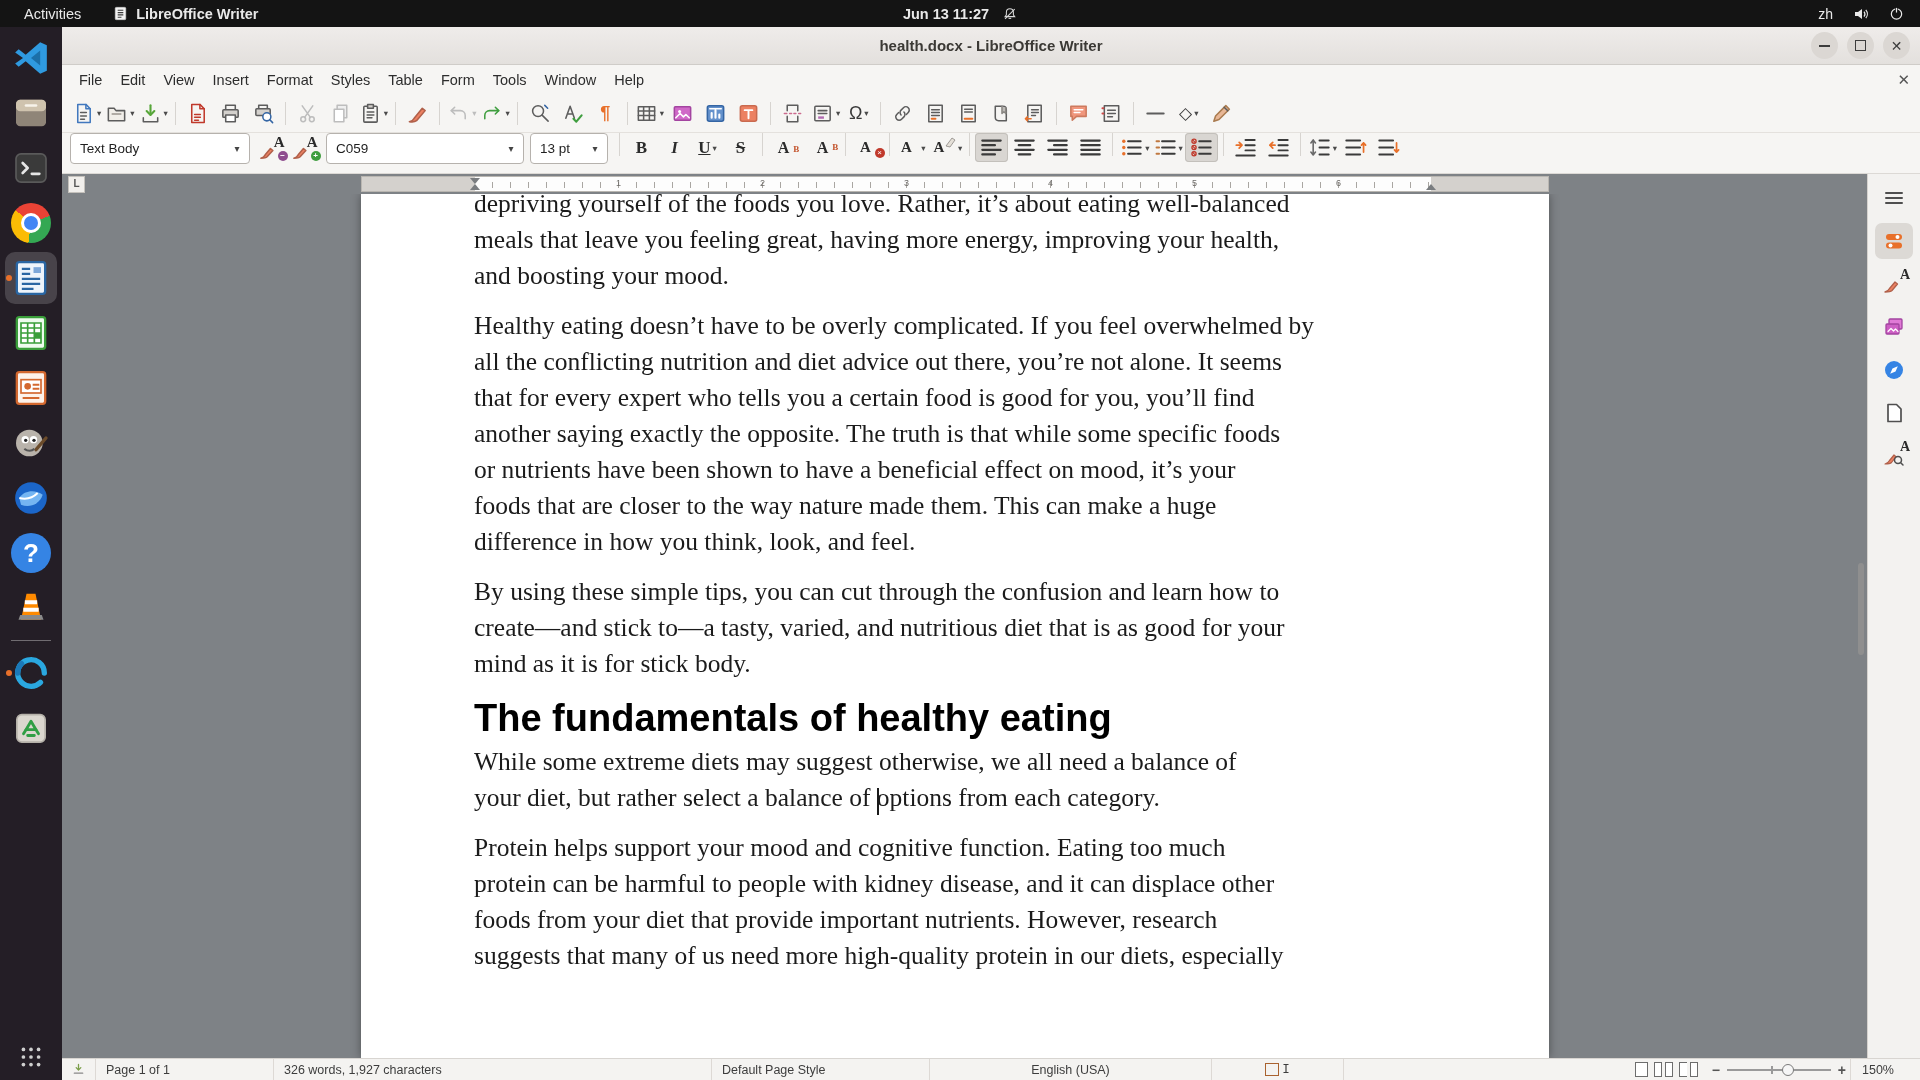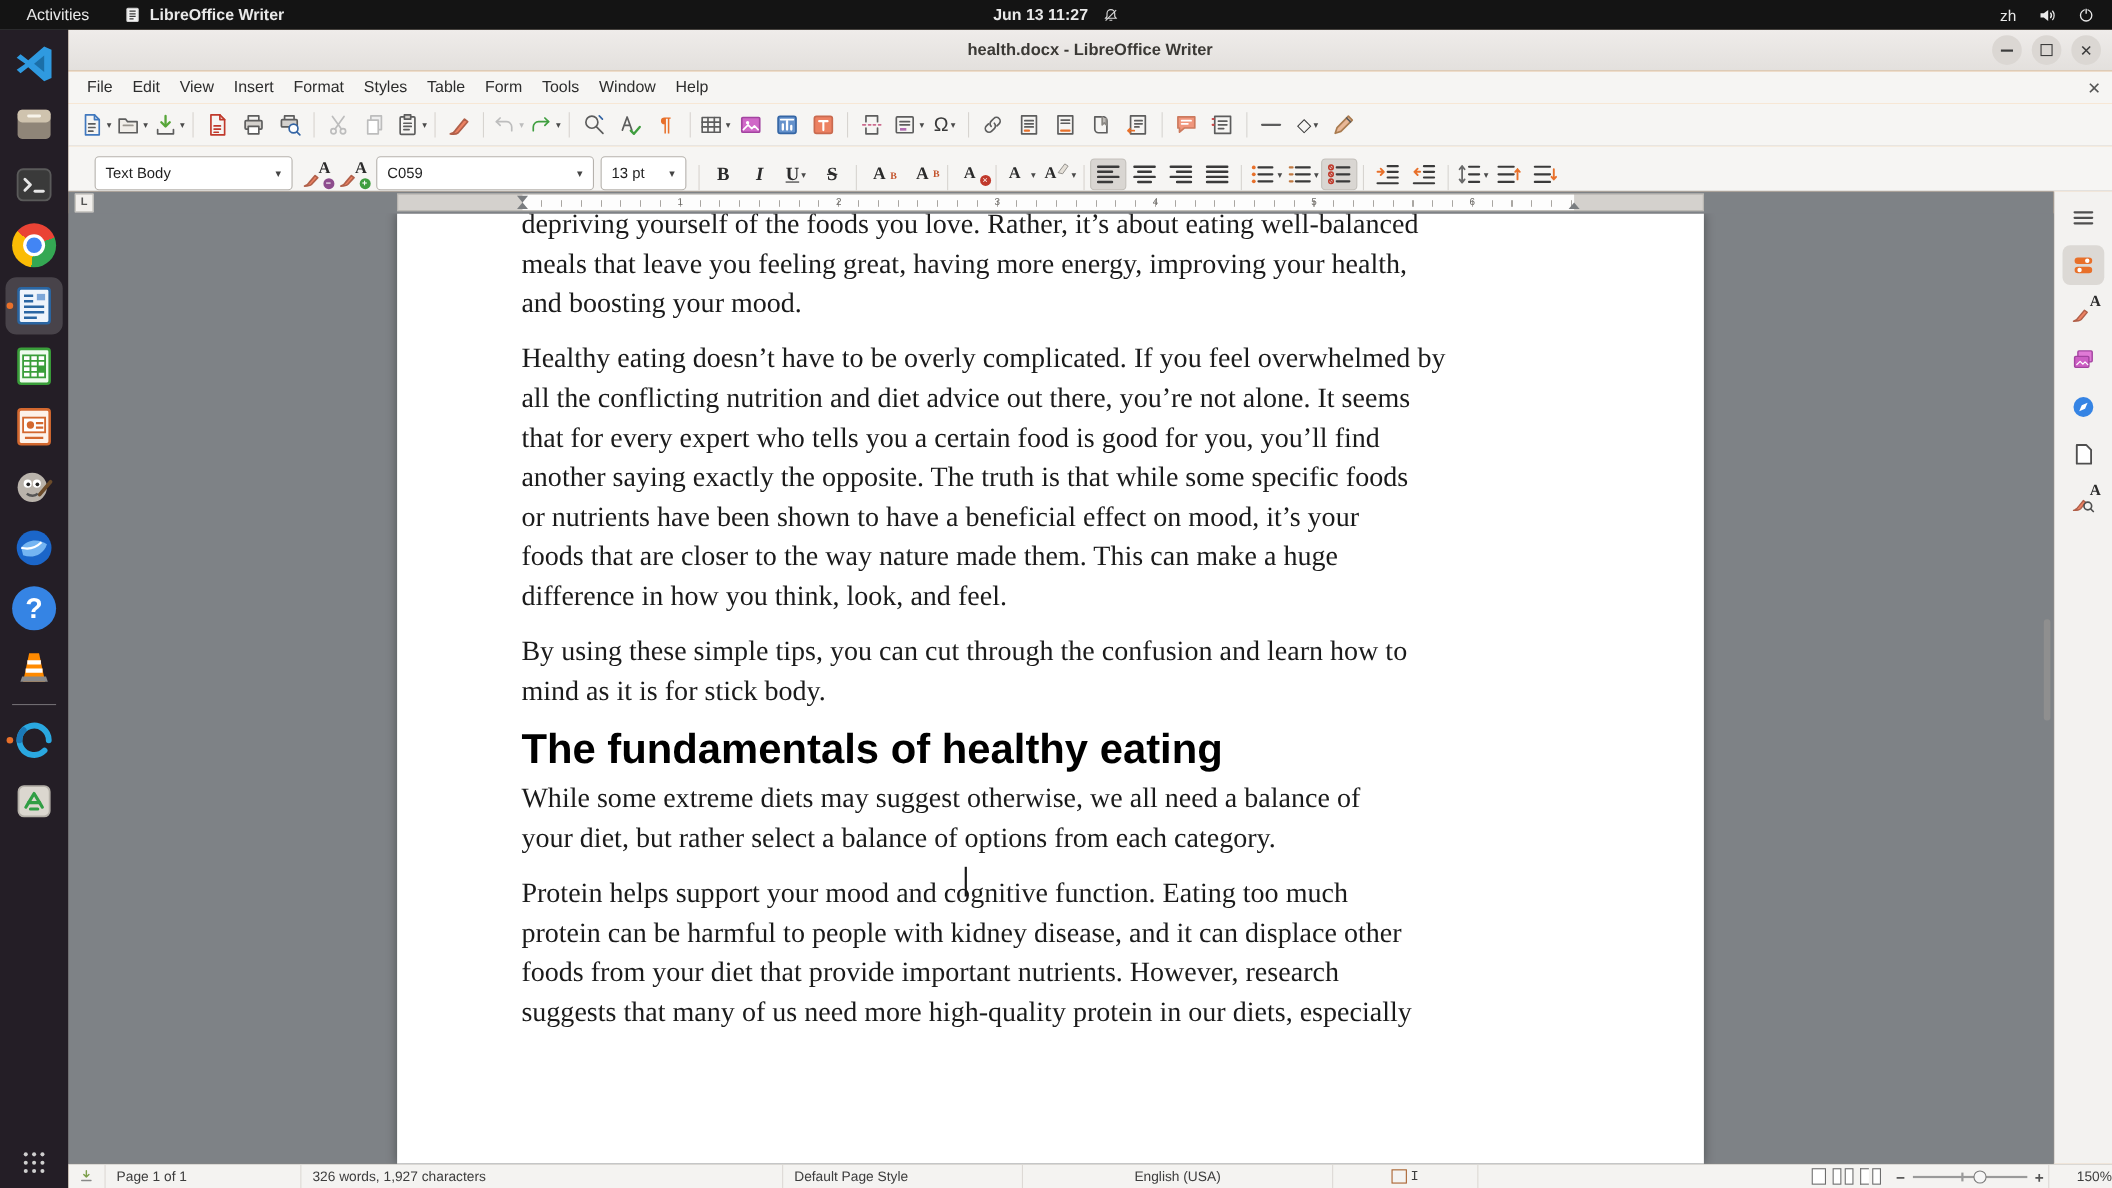--- a/index.html
+++ b/index.html
@@ -27,21 +27,21 @@
   .wtitle{position:absolute;left:0;right:0;text-align:center;font-size:15px;font-weight:bold;color:#3b3935;}
   .winbtns{margin-left:auto;display:flex;gap:9px;padding-right:10px;z-index:2;}
   .wbtn{width:27px;height:27px;border-radius:50%;background:#dbd7d3;display:flex;align-items:center;justify-content:center;color:#3c3c3c;font-size:14px;}
   .wbtn .minus{width:11px;height:2px;background:#3c3c3c;display:block;}
   .wbtn .rest{width:9px;height:9px;border:1.5px solid #3c3c3c;display:block;}
   .menubar{height:29px;display:flex;align-items:center;padding-left:8px;font-size:14.5px;color:#2d2d2d;position:relative;flex:0 0 auto;background:#f6f5f3;}
   .mi{padding:3px 9px;border-radius:3px;}
   .menu-close{position:absolute;right:10px;font-size:15px;color:#555;}
   
   .toolbar{height:38px;display:flex;align-items:center;padding-left:8px;border-bottom:1px solid #e4e1dd;flex:0 0 auto;background:#f6f5f3;}
-  .fmtbar{height:40px;display:flex;align-items:flex-end;padding-left:24px;border-bottom:1px solid #dcd9d5;flex:0 0 auto;background:#f6f5f3;}
+  .fmtbar{height:40px;display:flex;align-items:flex-start;padding-left:8px;border-bottom:1px solid #dcd9d5;flex:0 0 auto;background:#f6f5f3;}
   .tb{height:29px;min-width:29px;padding:0 2px;border-radius:4px;display:inline-flex;align-items:center;justify-content:center;position:relative;}
   .tb.on{background:#d9d6d2;box-shadow:inset 0 0 0 1px #c3c0bb;}
   .sep{width:1px;height:23px;background:#d7d4d0;margin:0 5px;flex:0 0 auto;}
   .dd{font-size:8.5px;color:#4a4a4a;margin-left:2px;}
   .ic{width:23px;height:23px;}
   .ic path,.ic rect,.ic circle{fill:none;stroke:#5d5d5d;stroke-width:1.6;stroke-linecap:round;stroke-linejoin:round;}
   .ic.dis path,.ic.dis rect,.ic.dis circle{stroke:#bdbdbd;}
   .glyph{font-size:16px;color:#3a3a3a;font-weight:bold;line-height:1;}
   .combo{height:29px;background:#fff;border:1px solid #b6b2ad;border-radius:4px;display:flex;align-items:center;font-size:13.5px;color:#1f1f1f;margin-right:6px;}
   .combo .cval{padding:0 9px;flex:1;white-space:nowrap;}
@@ -670,20 +670,21 @@
               <div class="dline body">meals that leave you feeling great, having more energy, improving your health,</div>
               <div class="dline end">and boosting your mood.</div>
               <div class="dline body">Healthy eating doesn’t have to be overly complicated. If you feel overwhelmed by</div>
               <div class="dline body">all the conflicting nutrition and diet advice out there, you’re not alone. It seems</div>
               <div class="dline body">that for every expert who tells you a certain food is good for you, you’ll find</div>
               <div class="dline body">another saying exactly the opposite. The truth is that while some specific foods</div>
               <div class="dline body">or nutrients have been shown to have a beneficial effect on mood, it’s your</div>
               <div class="dline body">foods that are closer to the way nature made them. This can make a huge</div>
               <div class="dline end">difference in how you think, look, and feel.</div>
               <div class="dline body">By using these simple tips, you can cut through the confusion and learn how to</div>
+              <div class="dline body">create—and stick to—a tasty, varied, and nutritious diet that is as good for your</div>
               <div class="dline end">mind as it is for stick body.</div>
               <div class="dline heading">The fundamentals of healthy eating</div>
               <div class="dline body">While some extreme diets may suggest otherwise, we all need a balance of</div>
               <div class="dline end">your diet, but rather select a balance of options from each category.</div>
               <div class="dline body">Protein helps support your mood and cognitive function. Eating too much</div>
               <div class="dline body">protein can be harmful to people with kidney disease, and it can displace other</div>
               <div class="dline body">foods from your diet that provide important nutrients. However, research</div>
               <div class="dline body">suggests that many of us need more high-quality protein in our diets, especially</div>
             </div>
           <div class="caret"></div>
@@ -781,17 +782,17 @@
         </span>
     </span>
     <span class="ss noline" style="padding:0 4px;">
       <span class="zpm">−</span>
       <span class="zoomtrack">
           <span class="zoomtick"></span>
           <span class="zoomknob"></span>
         </span>
       <span class="zpm">+</span>
     </span>
-    <span class="ss noline" style="width:58px;justify-content:flex-end;padding-right:0;border-left:1px solid #ddd9d5;text-align:right;">
+    <span class="ss noline" style="width:70px;justify-content:flex-end;padding-right:26px;border-left:1px solid #ddd9d5;text-align:right;">
         <span>150%</span>
       </span>
   </div>
 </div>
 
 </body></html>

